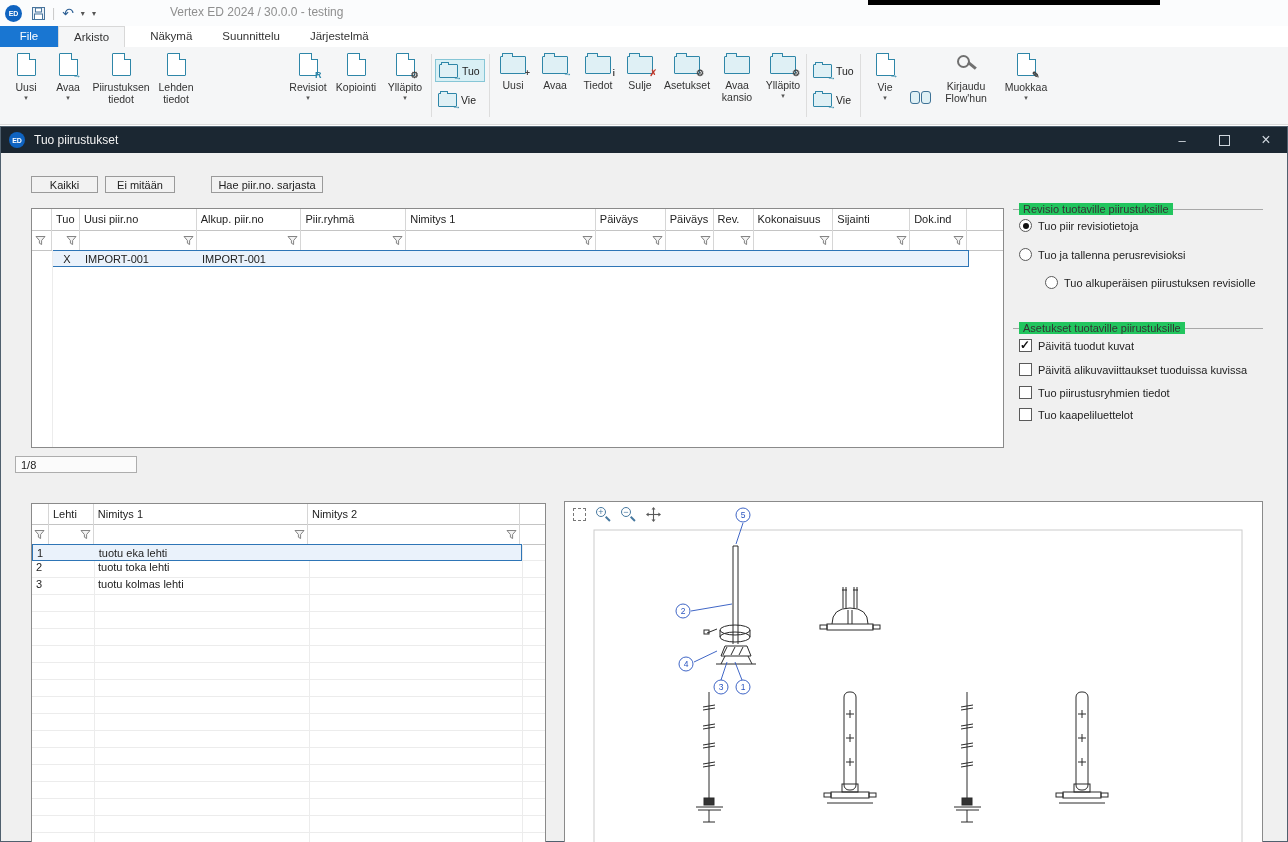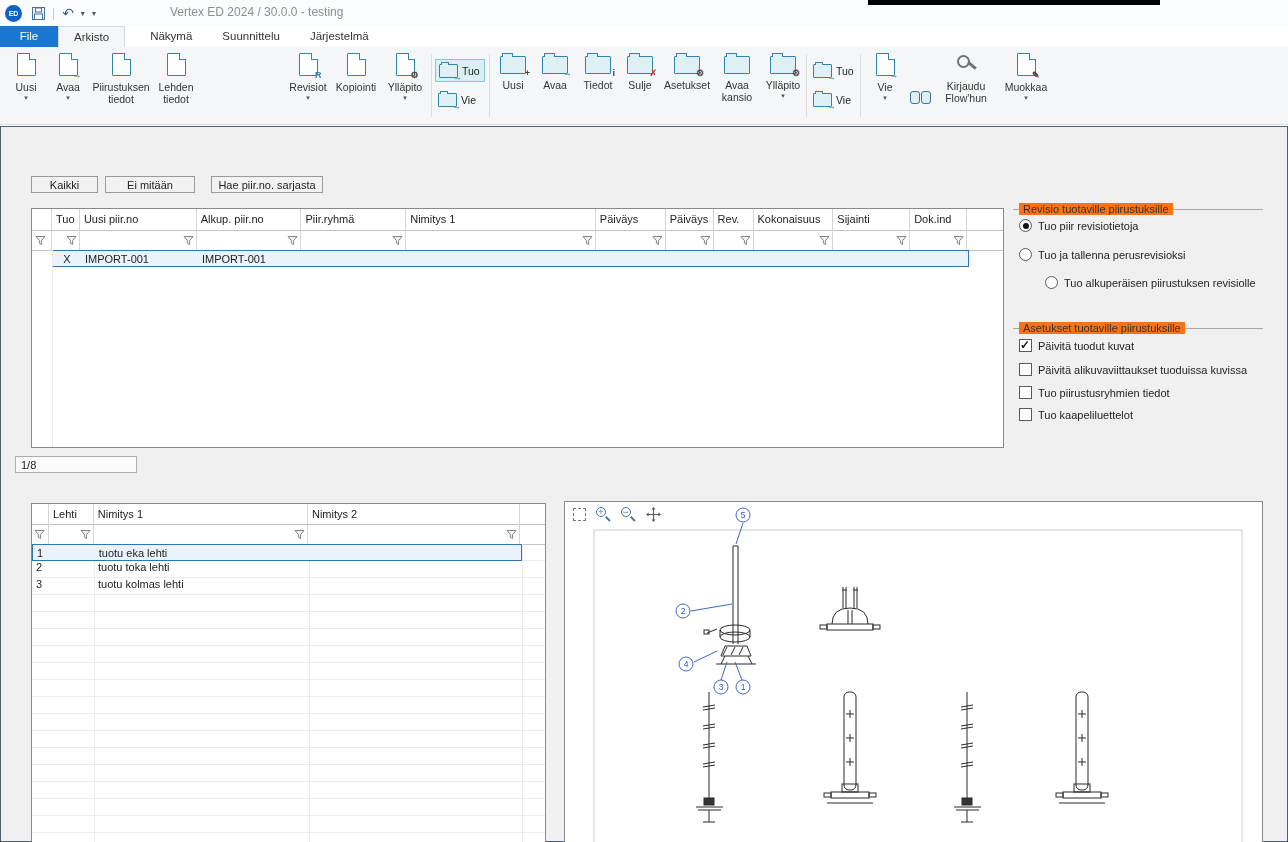--- a/index.html
+++ b/index.html
@@ -72,21 +72,21 @@
       overflow:hidden;white-space:nowrap;}
   .frow{position:absolute;left:0;top:21px;right:0;height:20px;display:flex;border-bottom:1px solid #c4c4c4;}
   .fcell{border-right:1px solid #d6d6d6;box-sizing:border-box;display:flex;align-items:center;justify-content:flex-end;padding-right:2px;}
   .drow{position:absolute;left:0;right:0;height:17px;display:flex;align-items:stretch;}
   .selrow{display:flex;align-items:center;border:1px solid #2e75b6;background:#eaf2fb;box-sizing:border-box;}
   .dcell{padding:0 4px;box-sizing:border-box;overflow:hidden;white-space:nowrap;font-size:11px;}
   .vline{position:absolute;width:1px;background:#ececec;}
 
   
   .grp{position:absolute;border-top:1px solid #a8a8a8;}
-  .grp-label{position:absolute;top:-7px;left:6px;background:#f97316;padding:0 4px;font-size:11px;color:#333;white-space:nowrap;}
+  .grp-label{position:absolute;top:-7px;left:6px;background:#22c55e;padding:0 4px;font-size:11px;color:#333;white-space:nowrap;}
   .optrow{position:absolute;display:flex;gap:6px;align-items:center;font-size:11px;white-space:nowrap;}
   .radio{width:13px;height:13px;border:1px solid #5a5a5a;border-radius:50%;background:#fff;position:relative;flex:none;box-sizing:border-box;}
   .radio.on::after{content:"";position:absolute;left:2.5px;top:2.5px;width:6px;height:6px;border-radius:50%;background:#111;}
   .check{width:13px;height:13px;border:1px solid #5a5a5a;background:#fff;position:relative;flex:none;box-sizing:border-box;}
   .check.on::after{content:"✓";position:absolute;left:0;top:-2px;font-size:12px;font-weight:bold;color:#111;}
 
   .pagerbox{position:absolute;left:14px;top:303px;width:122px;height:17px;background:#fbfbfb;border:1px solid #adadad;
             box-sizing:border-box;display:flex;align-items:center;padding-left:5px;font-size:11px;}
 
   
@@ -237,25 +237,40 @@
       <span class="rlabel">Kirjaudu Flow'hun</span>
     </div>
     <div class="rbtn" style="left:1000px;width:52px">
       <span class="ricon pg"><i class="badge dark">✎</i></span>
       <span class="rlabel">Muokkaa</span>
       <span class="rcaret">▾</span>
     </div>
   </div>
 
   <div class="dialog">
+    <div class="dlg-title">
+      <span class="edlogo">ED</span>
+      <span class="dlg-title-text">Tuo piirustukset</span>
+      <span class="winbtns">
+        <span class="winbtn">
+            <span>–</span>
+          </span>
+        <span class="winbtn">
+            <span class="maxico"></span>
+          </span>
+        <span class="winbtn" style="font-size:16px">
+            <span>×</span>
+          </span>
+      </span>
+    </div>
 
     <div class="dlg-body">
 
       <div class="pbtn" style="left:30px;top:23px;width:67px">Kaikki</div>
-      <div class="pbtn" style="left:104px;top:23px;width:90px">Ei mitään</div>
+      <div class="pbtn" style="left:104px;top:23px;width:70px">Ei mitään</div>
       <div class="pbtn" style="left:210px;top:23px;width:112px">Hae piir.no. sarjasta</div>
 
       <div class="tbl" style="left:30px;top:55px;width:973px;height:240px">
         <div class="thead">
           <div class="th" style="width:20px"></div>
           <div class="th" style="width:28px">Tuo</div>
           <div class="th" style="width:117px">Uusi piir.no</div>
           <div class="th" style="width:105px">Alkup. piir.no</div>
           <div class="th" style="width:105px">Piir.ryhmä</div>
           <div class="th" style="width:190px">Nimitys 1</div>

